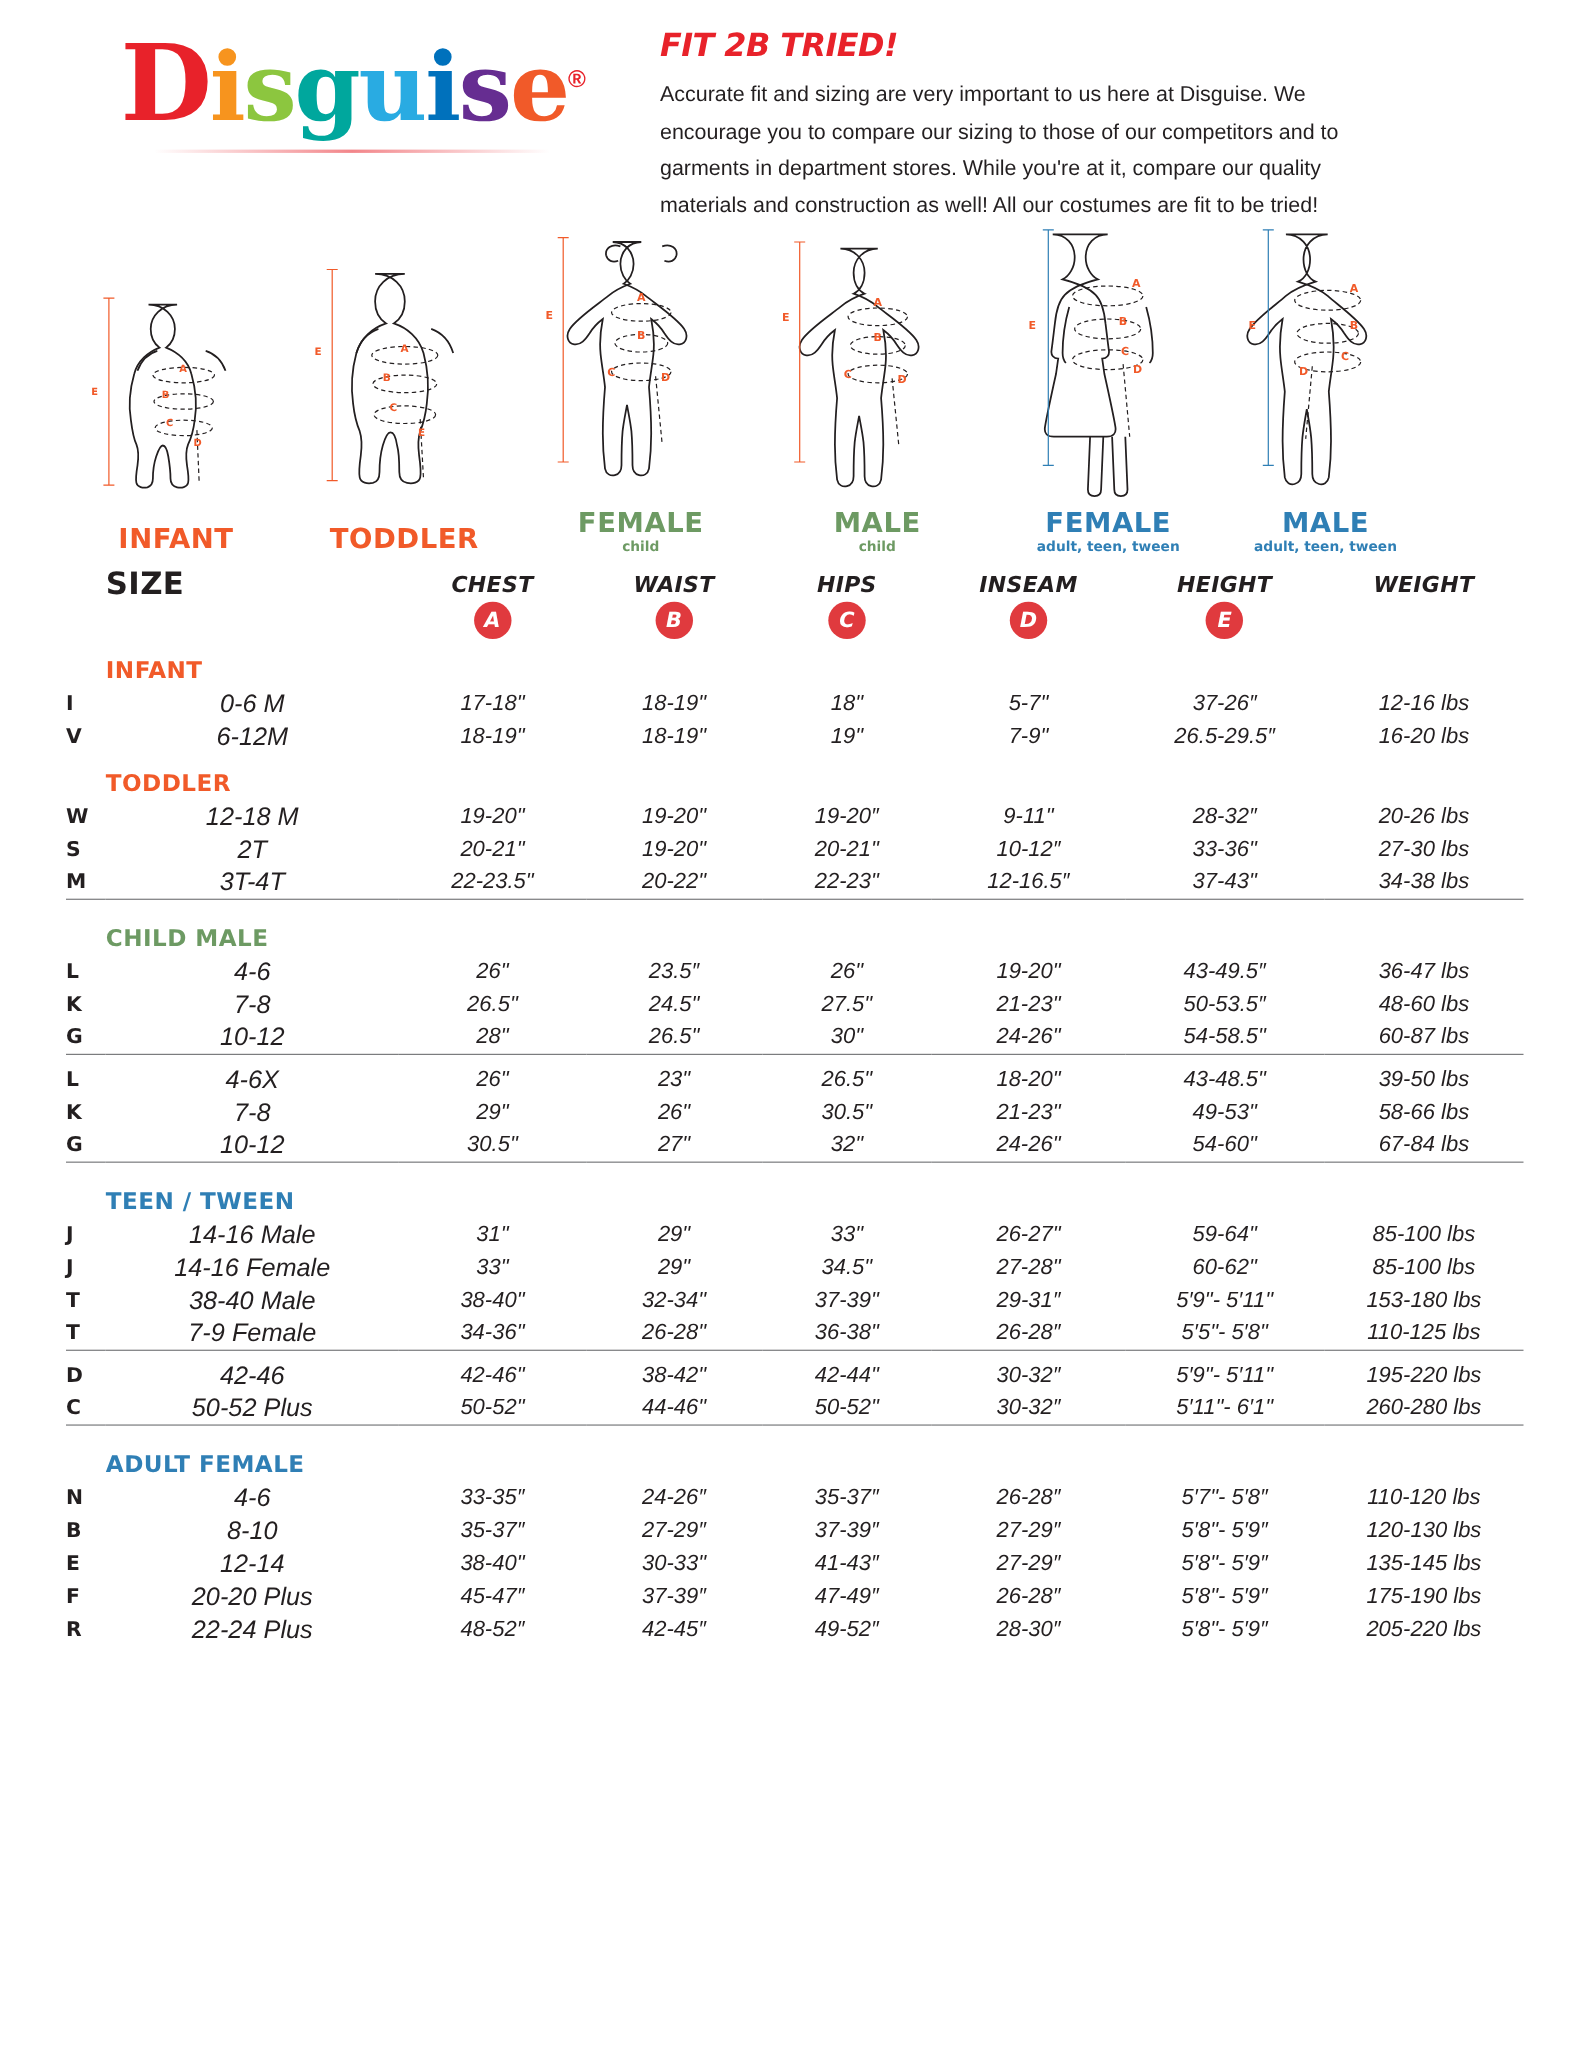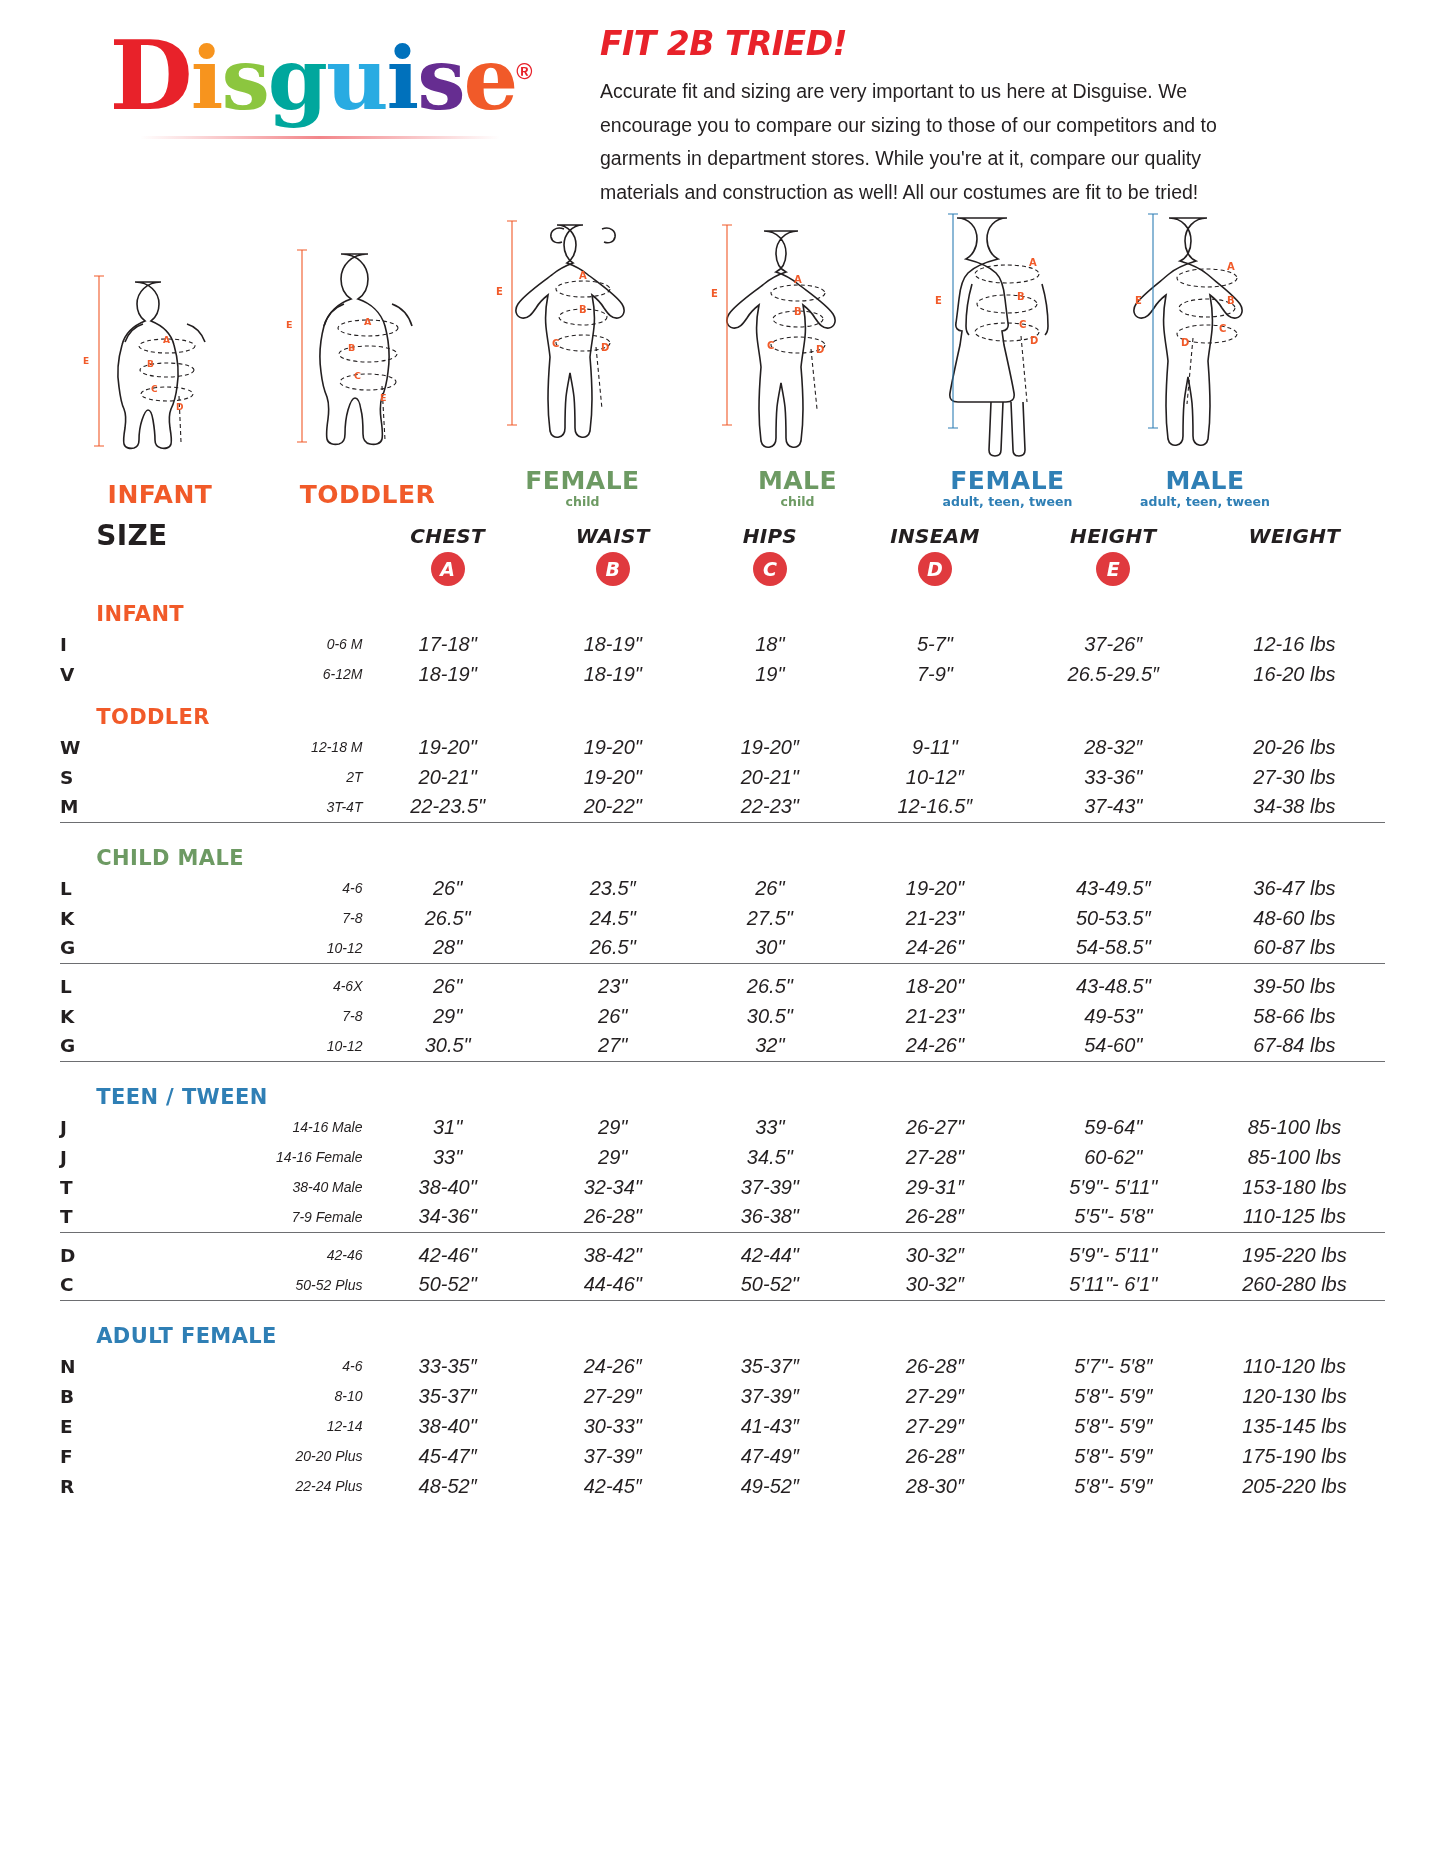--- a/index.html
+++ b/index.html
@@ -56,21 +56,21 @@
     width: 360px;
     height: 3px;
     background: linear-gradient(to right, rgba(232,34,42,0), #e8222a, rgba(232,34,42,0));
     opacity: .55;
   }
 
   .intro { padding-left: 20px; padding-top: 6px; max-width: 700px; }
   .intro h1 {
     font-family: "DejaVu Sans", sans-serif;
     color: #e8222a;
-    font-size: 33px;
+    font-size: 29px;
     font-weight: bold;
     font-style: italic;
     letter-spacing: -0.5px;
     margin: 0 0 12px 0;
   }
   .intro p {
     font-size: 19.5px;
     line-height: 1.72;
     margin: 0;
     color: #231f20;
@@ -137,22 +137,22 @@
     font-family: "DejaVu Sans", sans-serif;
     font-weight: bold;
     font-size: 18.5px;
     text-align: left;
     padding-right: 6px;
     vertical-align: middle;
   }
   td.size {
     width: 250px;
     font-style: italic;
-    font-size: 14px;
-    text-align: right;
+    font-size: 23px;
+    text-align: center;
     vertical-align: middle;
   }
   td.val {
     font-style: italic;
     font-size: 20px;
     text-align: center;
     vertical-align: middle;
     white-space: nowrap;
   }
   tr.data td { height: 30px; }

